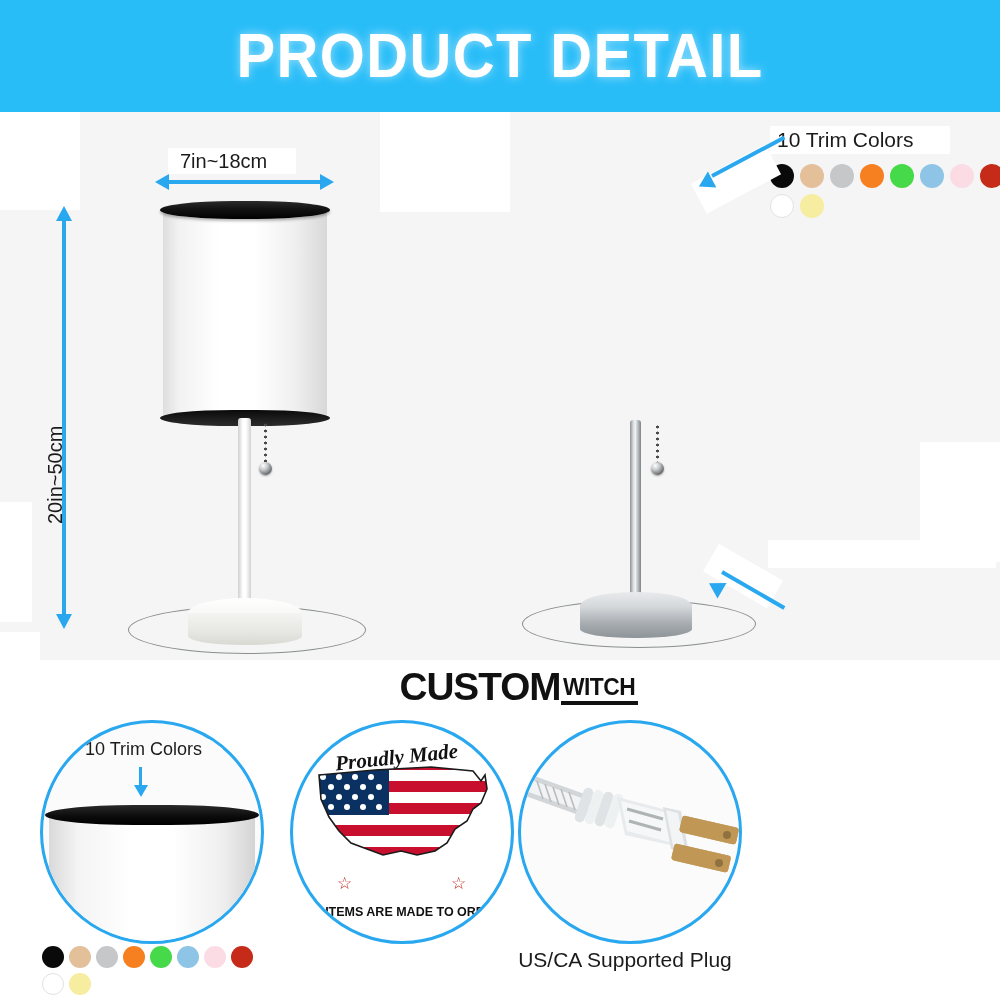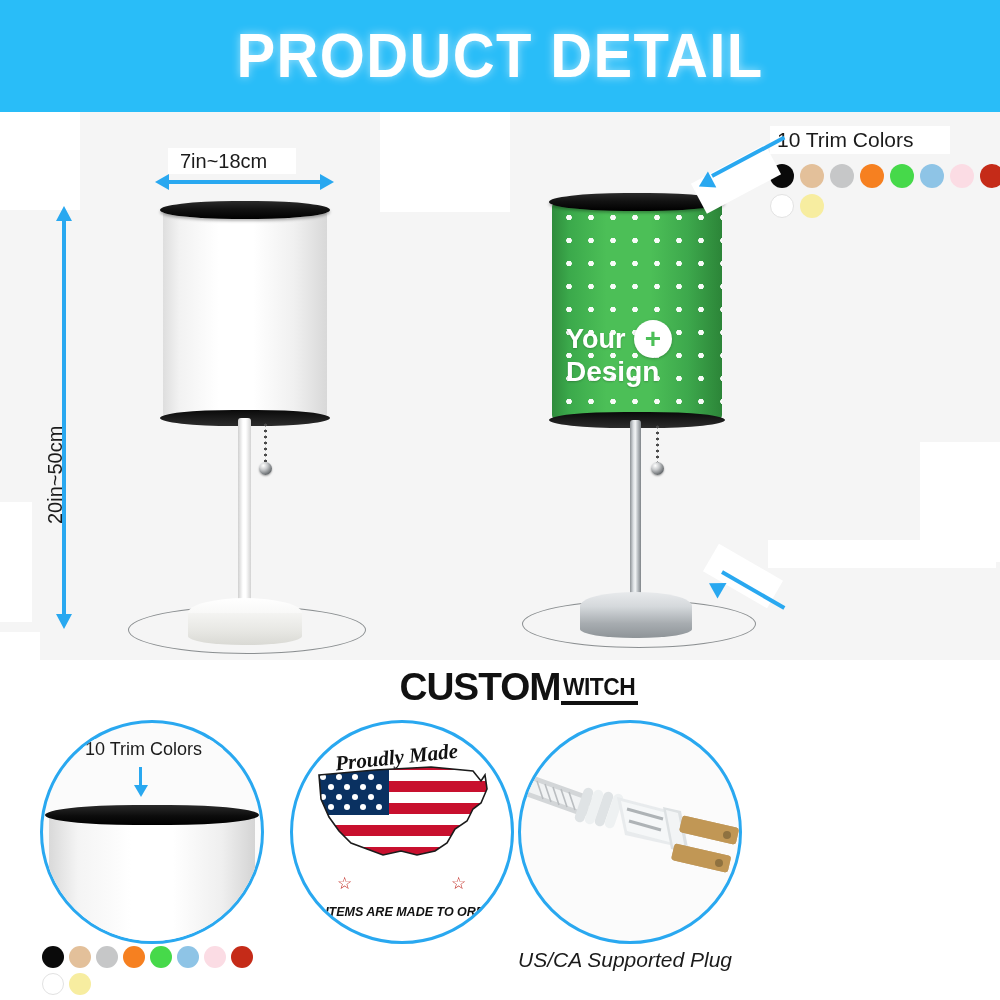--- a/index.html
+++ b/index.html
@@ -228,33 +228,20 @@
       <div class="cord-ring" style="left:128px;top:494px;width:236px;height:46px;"></div>
 
       <div class="base base-white" style="left:188px;top:486px;width:114px;height:48px;">
         <div class="base-top" style="height:30px;"></div>
         <div class="base-side" style="top:15px;height:32px;"></div>
       </div>
     </div>
 
     <div class="lamp" style="left:460px;top:0;width:420px;height:540px;">
 
-      <div class="shade shade-green" style="left:92px;top:90px;width:170px;height:218px;">
-        <div class="shade-body"></div>
-        <div class="dots"></div>
-
-        <div class="design-text" style="left:14px;top:124px;font-size:27px;">Your</div>
-        <div class="plus-badge" style="left:82px;top:118px;width:38px;height:38px;">
-          <span style="font-size:28px;">+</span>
-        </div>
-        <div class="design-text" style="left:14px;top:156px;font-size:28px;">Design</div>
-
-        <div class="trim-top" style="top:-9px;"></div>
-        <div class="trim-bot" style="bottom:-8px;"></div>
-      </div>
 
       <div class="pole pole-silver" style="left:170px;top:308px;width:11px;height:198px;"></div>
 
       <div class="chain" style="left:196px;top:312px;height:42px;"></div>
       <div class="chain-ball" style="left:191px;top:350px;"></div>
 
       <div class="cord-ring" style="left:62px;top:488px;width:232px;height:46px;"></div>
 
       <div class="base base-silver" style="left:120px;top:480px;width:112px;height:48px;">
         <div class="base-top" style="height:28px;"></div>
@@ -400,26 +387,26 @@
               </g>
             </g>
             <path d="M14 16 L70 11 L126 8 L168 12 L176 22 L180 16 L182 30
                      L176 44 L168 50 L162 62 L150 70 L142 84 L130 92
                      L112 96 L96 92 L78 96 L62 90 L46 84 L34 72 L24 58
                      L16 40 Z" fill="none" stroke="#1b1b1b" stroke-width="1.6"></path>
           </svg>
 
           <div class="star" style="left:44px;top:150px;">☆</div>
           <div class="star" style="left:158px;top:150px;">☆</div>
-          <div class="usa-sub" style="left:0;top:182px;font-style:italic;">ALL ITEMS ARE MADE TO ORDER!</div>
+          <div class="usa-sub" style="left:0;top:182px;">ALL ITEMS ARE MADE TO ORDER!</div>
         </div>
       </div>
     </div>
 
-    <div class="feature" style="left:500px;font-style:italic;">
+    <div class="feature" style="left:500px;">
       <div class="circle" style="left:18px;top:10px;width:218px;height:218px;">
         <svg class="plug-svg" width="218" height="218" viewBox="0 0 218 218">
 
           <path d="M6 62 L62 82" stroke="#d3d6d8" stroke-width="22" stroke-linecap="round"></path>
           <path d="M6 62 L62 82" stroke="#f1f3f4" stroke-width="12" stroke-linecap="round"></path>
           <g stroke="#b9bdc0" stroke-width="1.6">
             <path d="M16 58 L22 76"></path>
               <path d="M24 61 L30 79"></path>
               <path d="M32 64 L38 82"></path>
             <path d="M40 66 L46 84"></path>

